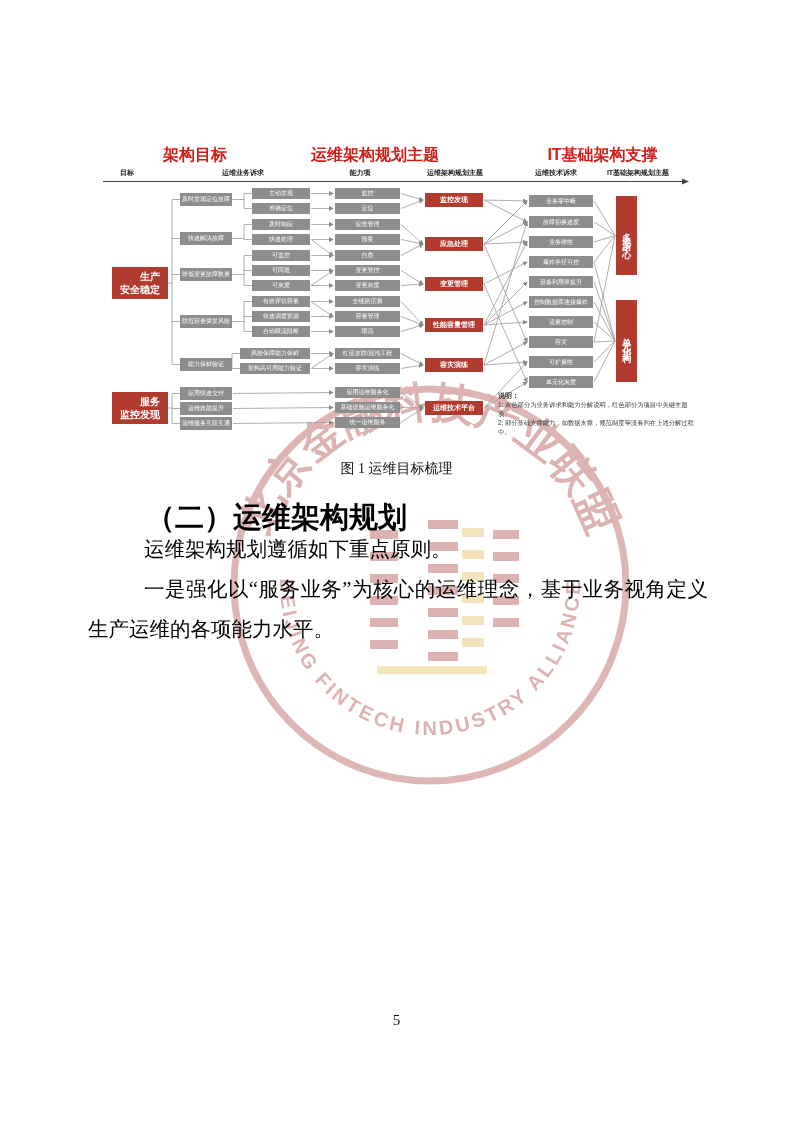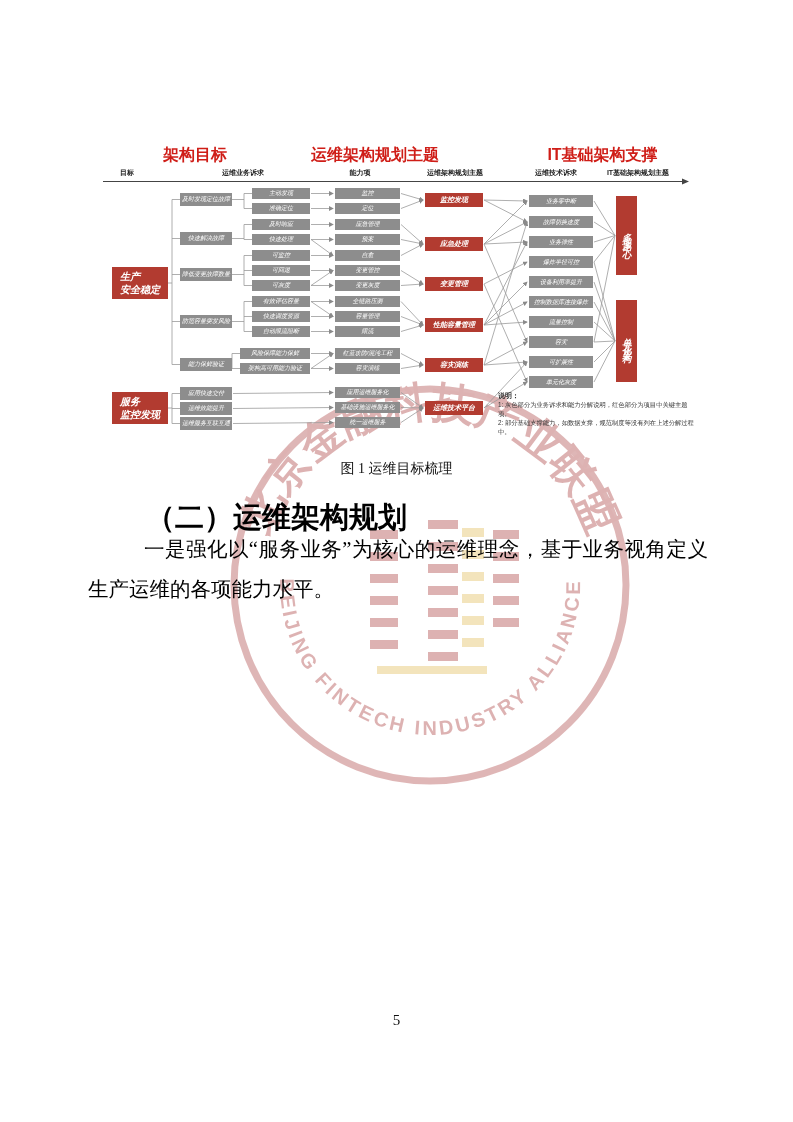--- a/index.html
+++ b/index.html
@@ -5,22 +5,22 @@
   html,body{margin:0;padding:0;background:#e8e8e8;}
   .page{position:relative;width:793px;height:1122px;margin:0 auto;background:#ffffff;overflow:hidden;
         font-family:"Liberation Serif","DejaVu Serif",serif;}
   
   .watermark{position:absolute;left:225px;top:380px;z-index:0;pointer-events:none;}
   
   .diagram{position:absolute;left:100px;top:145px;width:595px;height:312px;z-index:1;
            font-family:"Liberation Sans","DejaVu Sans",sans-serif;}
   .dg-sec{position:absolute;top:0;font-size:16px;font-weight:bold;color:#cf1d17;text-align:center;}
   .dg-col{position:absolute;top:23px;font-size:7px;font-weight:bold;color:#222;text-align:center;}
-  .node{position:absolute;display:flex;align-items:center;justify-content:center;text-align:left;
-        box-sizing:border-box;line-height:1.15;font-style:italic;}
+  .node{position:absolute;display:flex;align-items:center;justify-content:center;text-align:right;
+        box-sizing:border-box;line-height:1.15;}
   .box-gray{background:#8d8d8d;color:#ffffff;font-size:6px;}
   .box-goal{background:#b23b30;color:#ffffff;font-size:10px;font-weight:bold;white-space:pre-line;line-height:1.35;}
   .box-theme{background:#b23b30;color:#ffffff;font-size:7px;font-weight:bold;}
   .box-vert{background:#b23b30;color:#ffffff;font-size:9px;font-weight:bold;
             writing-mode:vertical-rl;letter-spacing:4px;}
   #edge-layer{position:absolute;left:0;top:0;}
   .dg-notes{position:absolute;left:398px;top:246px;width:200px;color:#333;
             font-size:6.3px;line-height:9px;}
   .dg-notes .nt{font-weight:bold;font-size:7px;}
   
@@ -265,17 +265,18 @@
       <div class="dg-col" style="left: 103px; width: 80px;">运维业务诉求</div>
       <div class="dg-col" style="left: 230px; width: 60px;">能力项</div>
       <div class="dg-col" style="left: 305px; width: 100px;">运维架构规划主题</div>
       <div class="dg-col" style="left: 416px; width: 80px;">运维技术诉求</div>
       <div class="dg-col" style="left: 482px; width: 112px;">IT基础架构规划主题</div>
     </div>
 
   <div class="caption">图 1 运维目标梳理</div>
   <div class="heading">（二）运维架构规划</div>
   <div class="bodytext" id="bodytext">
+      <p>运维架构规划遵循如下重点原则。</p>
       <p>一是强化以“服务业务”为核心的运维理念，基于业务视角定义生产运维的各项能力水平。</p>
     </div>
   <div class="pagenum">5</div>
 
 </div>
 
 </body></html>

